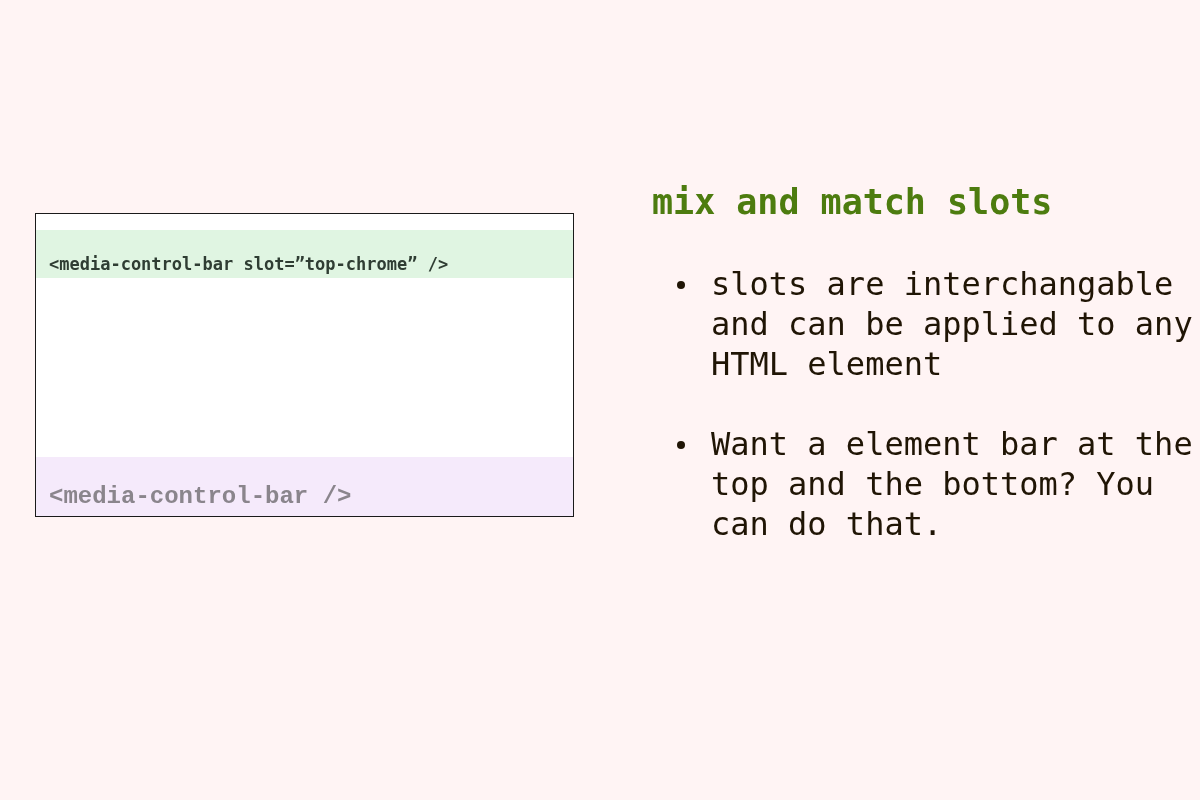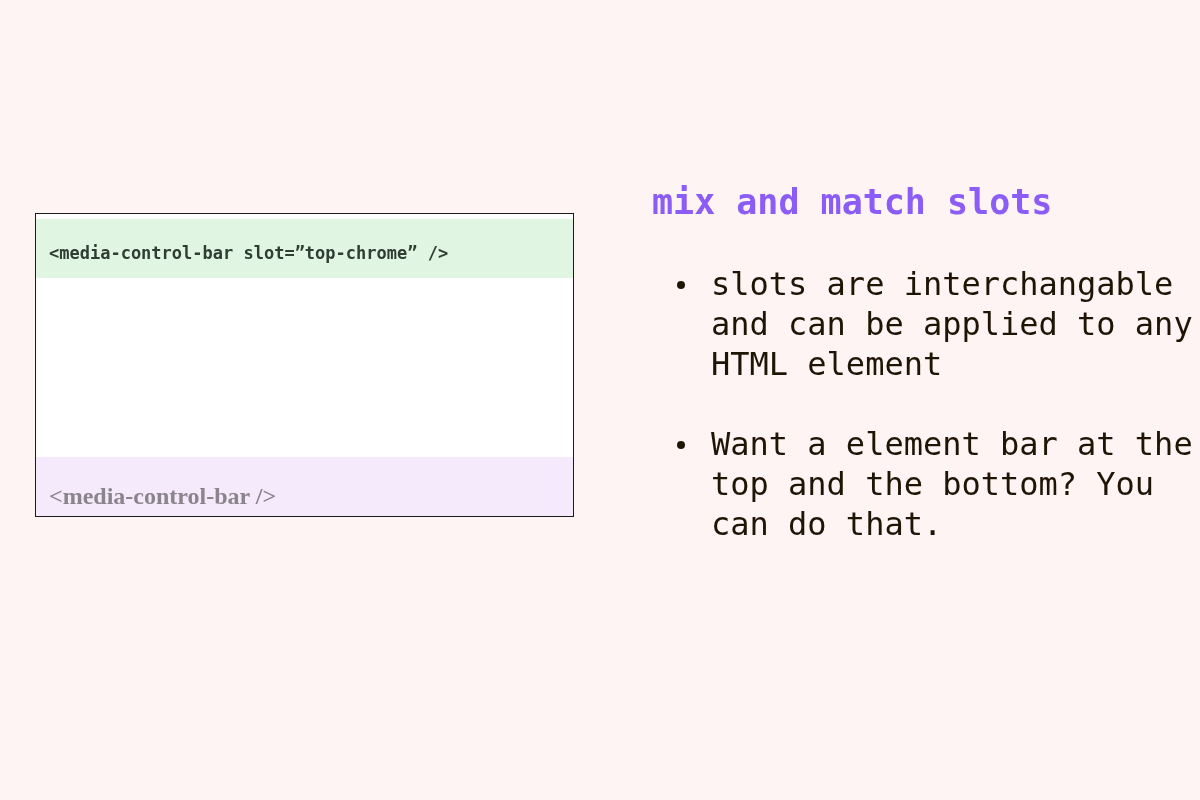--- a/index.html
+++ b/index.html
@@ -19,21 +19,21 @@
       position: absolute;
       left: 35px;
       top: 213px;
       width: 539px;
       height: 304px;
       border: 1px solid #1a1a1a;
       background: #ffffff;
     }
     .bar-top {
       position: absolute;
-      left: 0; top: 5px;
+      left: 0; top: 16px;
       width: 100%;
       height: 64px;
       background: #e0f5e2;
       display: flex;
       align-items: center;
       padding-left: 13px;
       text-align: center;
     }
     .bar-top-label {
       font-family: "DejaVu Sans Mono", monospace;
@@ -57,37 +57,37 @@
       left: 0; bottom: 0;
       width: 100%;
       height: 59px;
       background: #f5eafb;
       display: flex;
       align-items: flex-end;
       padding-left: 13px;
       padding-bottom: 6px;
     }
     .bar-bottom-label {
-      font-family: Liberation Serif, serif;
+      font-family: Liberation Mono, monospace;
       font-weight: bold;
       font-size: 24px;
       color: #8a858c;
       white-space: nowrap;
     }
     .content {
       position: absolute;
       left: 652px;
       top: 180px;
       width: 548px;
     }
     .title {
       font-family: "DejaVu Sans Mono", monospace;
       font-weight: bold;
       font-size: 35px;
-      color: #8b5cf6;
+      color: #4d7c0f;
       line-height: 44px;
       letter-spacing: 0px;
       white-space: nowrap;
     }
     .bullets {
       list-style: none;
       margin-top: 40px;
     }
     .bullet {
       position: relative;

